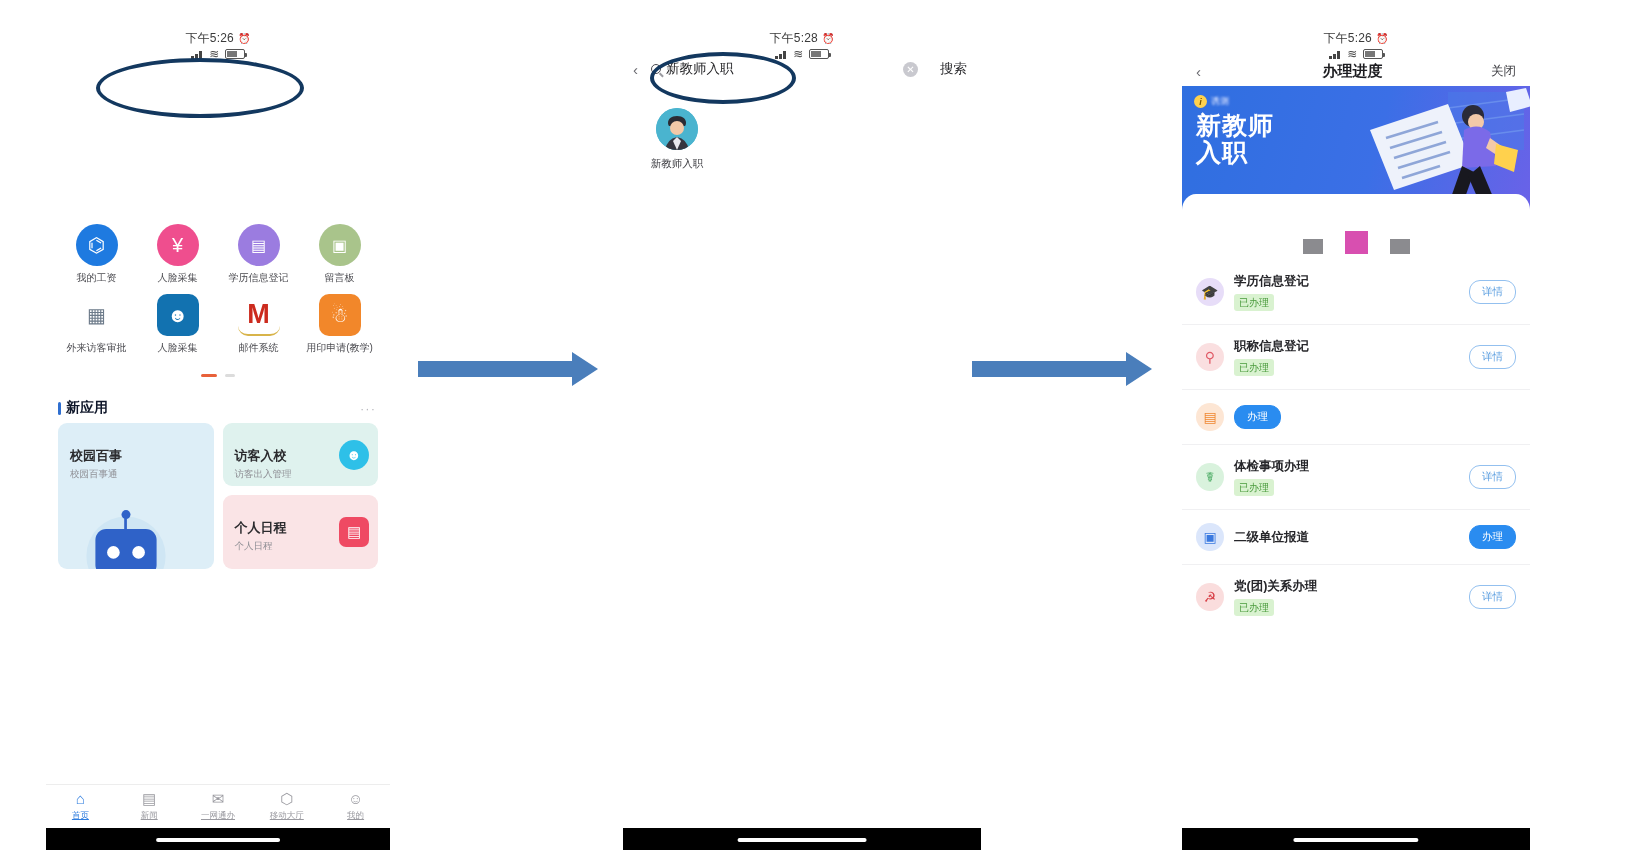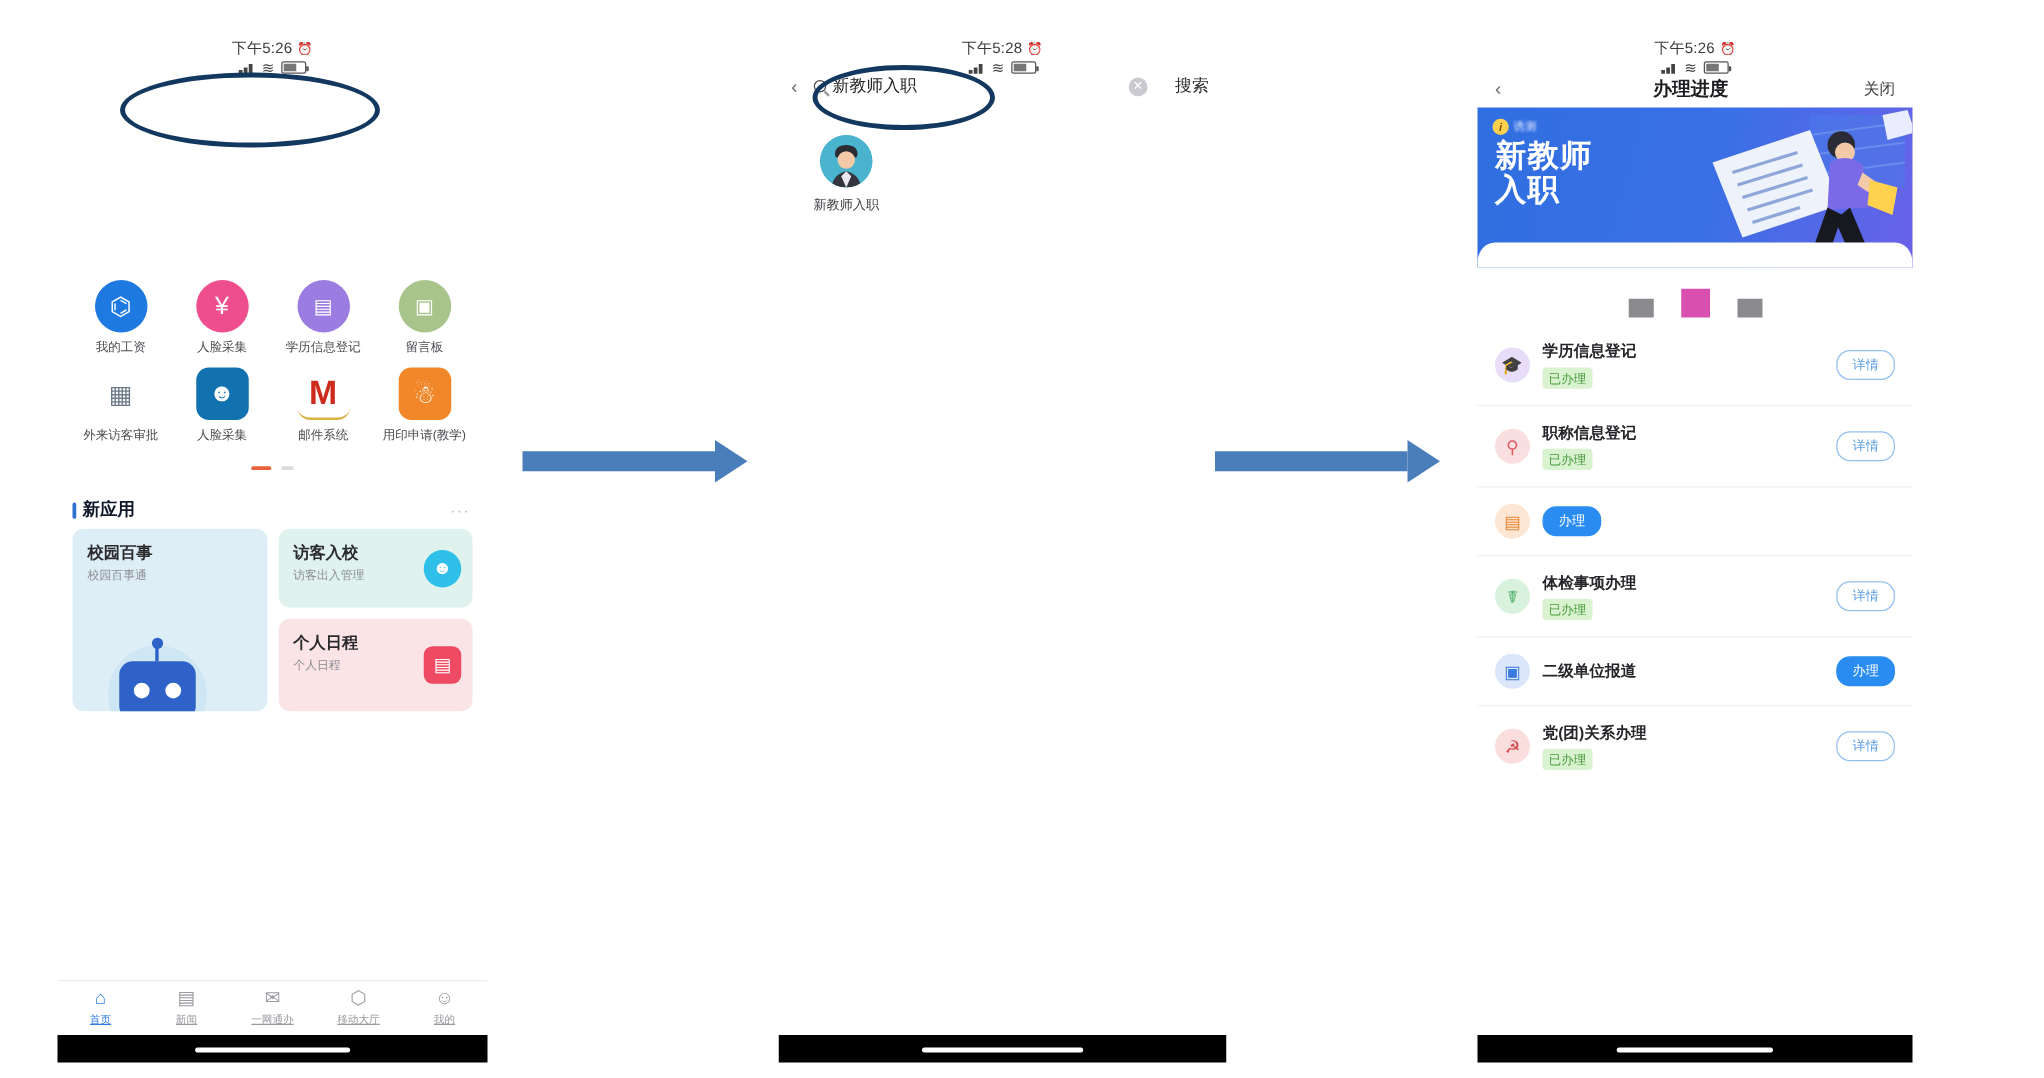--- a/index.html
+++ b/index.html
@@ -87,21 +87,21 @@
 
   .sect { display:flex; align-items:center; justify-content:space-between;
           padding: 14px 14px 6px 12px; }
   .sect-l { display:flex; align-items:center; gap:5px; }
   .sect-bar { width:3px; height:13px; background:#2f6fd0; border-radius:2px; }
   .sect-t { font-size:14px; font-weight:bold; color:#0f172a; filter: blur(.2px); }
   .sect-more { color:#b9b9bf; font-size:13px; letter-spacing:1px; }
 
   .cards { padding: 0 12px; display:flex; gap:9px; }
   .ccol { flex:1; display:flex; flex-direction:column; gap:9px; }
-  .card { border-radius:9px; padding:10px 12px; position:relative; overflow:hidden; }
+  .card { border-radius:9px; padding:24px 12px; position:relative; overflow:hidden; }
   .card h5 { font-size:13px; font-weight:bold; color:#2b2b2e; filter: blur(.2px); }
   .card p { font-size:9.5px; color:#8e8e94; margin-top:3px; filter: blur(.5px); }
   .card-ic { position:absolute; right:9px; top:50%; transform:translateY(-50%);
              width:30px; height:30px; border-radius:50%; display:flex;
              align-items:center; justify-content:center; color:#fff; font-size:15px; }
 
   .tabbar {
     position:absolute; left:0; right:0; bottom:22px; height:44px; background:#fff;
     border-top:1px solid #ededed; display:flex; align-items:center;
   }

